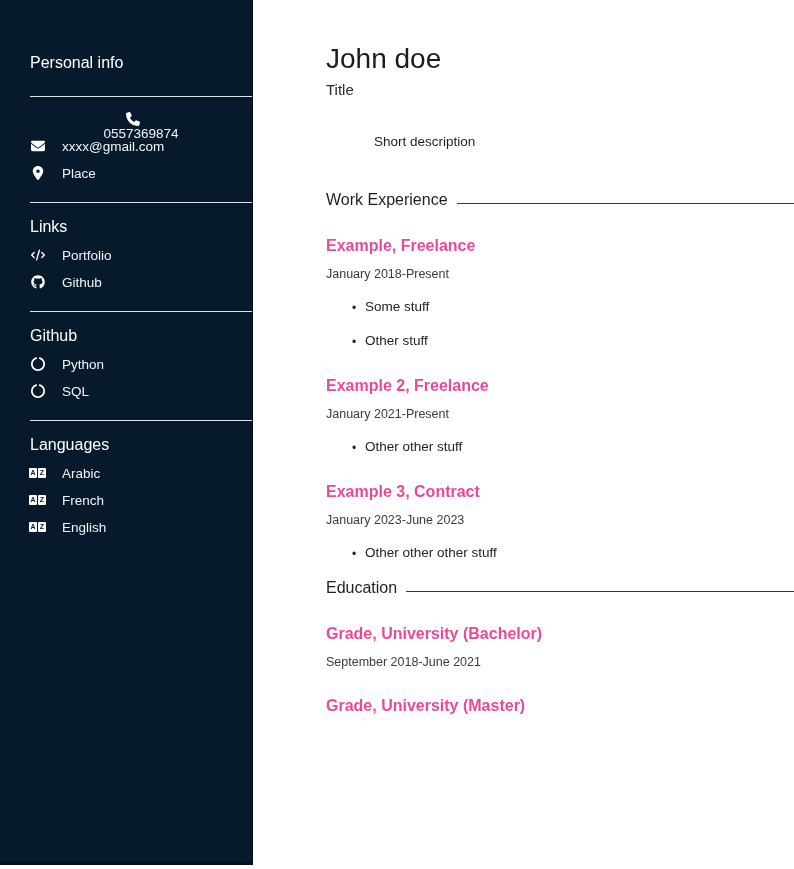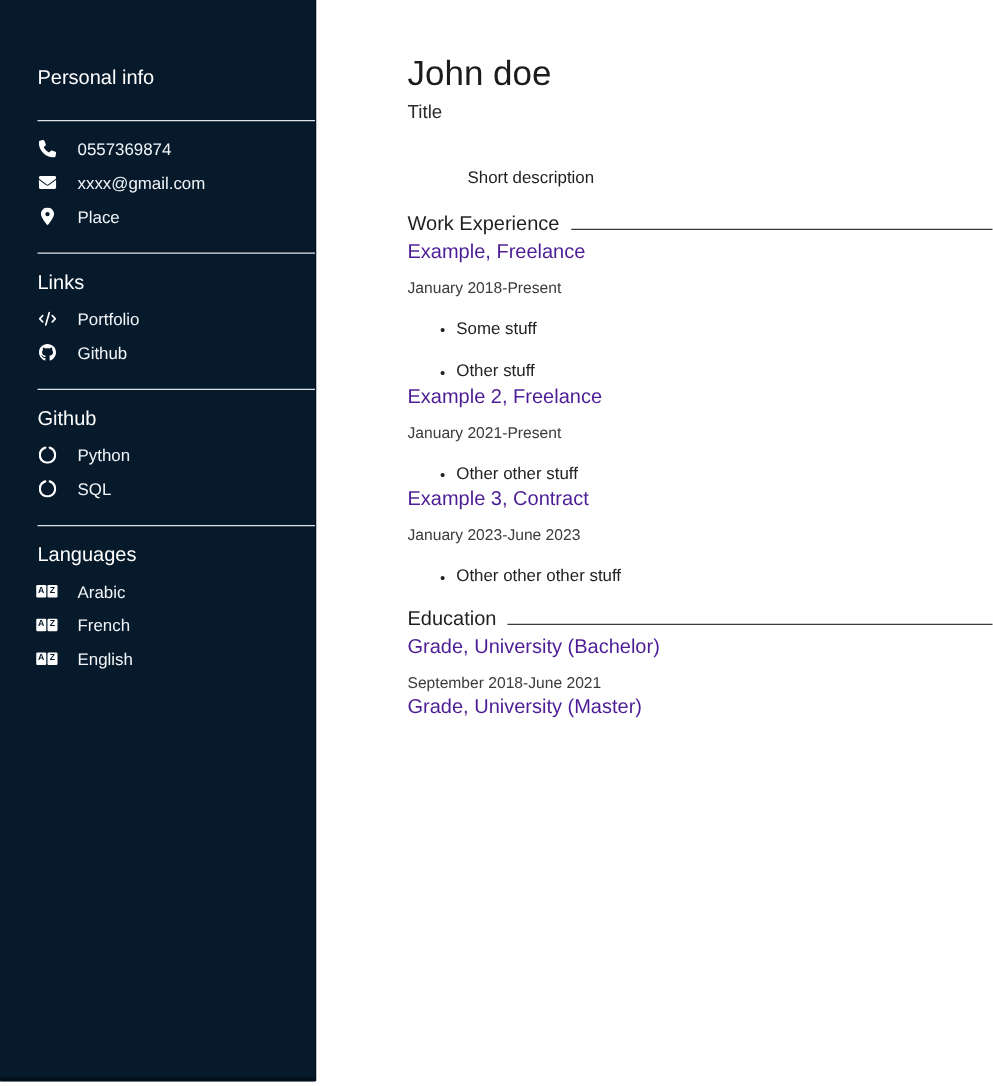--- a/index.html
+++ b/index.html
@@ -30,21 +30,21 @@
   .sb-divider {
     border:none; border-top:1px solid rgba(255,255,255,0.88);
     margin:21px 0 0 0; height:0;
   }
   .sb-divider.under-title { margin-top:24px; }
   .sb-item {
     display:flex; align-items:center;
     height:16px; margin-top:11px;
     font-size:13.5px; color:#f2f5f8;
   }
-  .sb-item.first-after-line { margin-top:14px; }
+  .sb-item.first-after-line { margin-top:14px;flex-direction:column; }
   .sb-icon {
     flex:0 0 15px; width:15px; height:15px; margin-right:17px;
     display:flex; align-items:center; justify-content:center;
   }
   .sb-icon svg { width:14px; height:14px; fill:#ffffff; display:block; }
   .lang-badge { display:flex; gap:1px; }
   .lang-badge i {
     font-style:normal; width:8px; height:10px;
     background:#ffffff; color:#071a2c;
     font-size:7px; font-weight:bold; line-height:10px;
@@ -60,27 +60,27 @@
   }
   .name { font-size:28px; line-height:33px; font-weight:400; color:#1c1c1c; }
   .job-title { font-size:15px; line-height:18px; margin-top:6px; color:#2b2b2b; }
   .description { font-size:13.5px; line-height:16px; margin-top:35px; color:#1f1f1f;margin-left:48px; }
 
   .section-header {
     display:flex; align-items:center;
     font-size:16px; line-height:19px; color:#1f1f1f;
     margin-top:17px;
   }
-  .section-header.mt-lg { margin-top:20px; }
+  .section-header.mt-lg { margin-top:40px; }
   .section-header .rule {
     flex:1 1 auto; height:0;
     border-top:1.5px solid #3a3a3a;
     margin-left:9px; margin-top:7px;
   }
-  .entry-title { font-size:16px; line-height:19px; font-weight:400; color:#4c1d95; margin-top:3px; }
+  .entry-title { font-size:16px; line-height:19px; font-weight:700; color:#ec4899; margin-top:27px; }
   .entry:first-of-type .entry-title { margin-top:11px; }
   .entry-date { font-size:12.5px; line-height:14px; color:#3b3b3b; margin-top:12px; }
   ul.bullets { list-style:none; margin:0; padding:0 0 0 26px; }
   ul.bullets li {
     position:relative; padding-left:13px; margin-top:18px;
     font-size:13.5px; line-height:16px; color:#232323;
   }
   ul.bullets li::before {
     content:"\2022"; position:absolute; left:0; top:1px; font-size:12px; color:#232323;
   }

